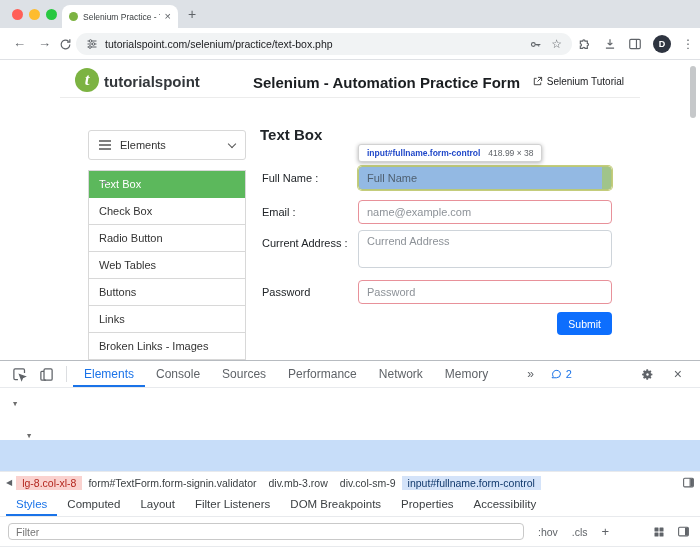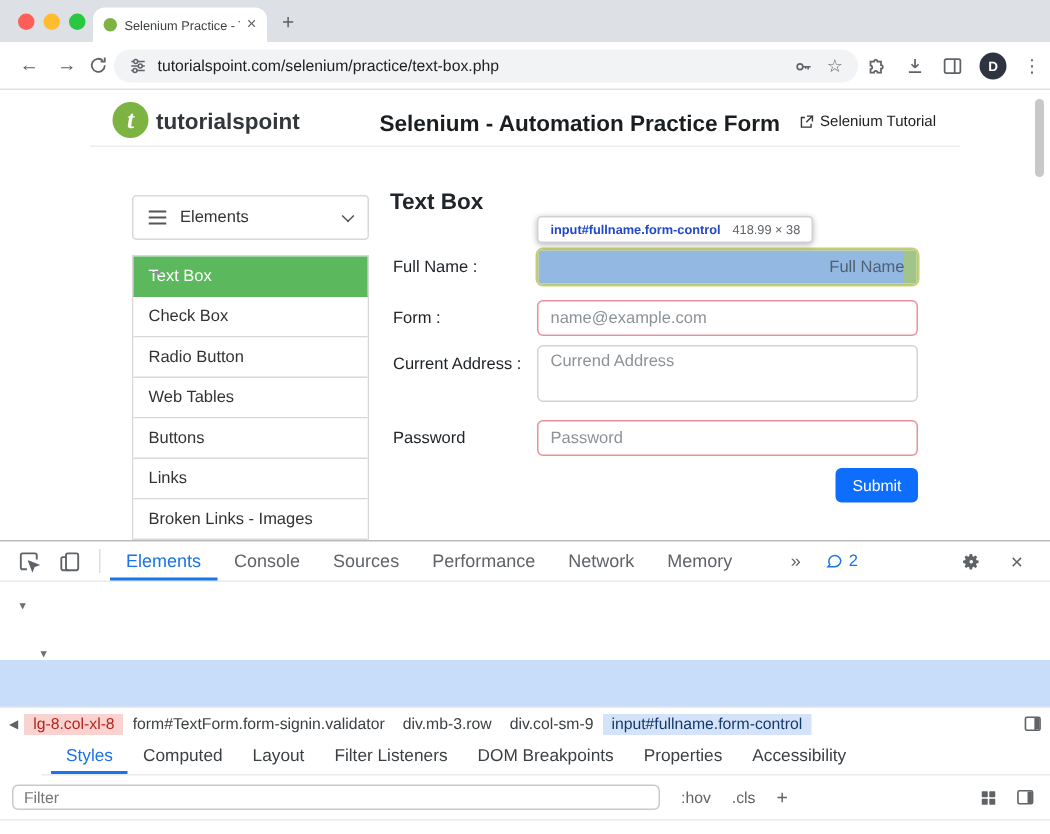--- a/index.html
+++ b/index.html
@@ -63,21 +63,21 @@
              border-radius:3px; box-shadow:0 1px 4px rgba(0,0,0,.3); padding:3px 8px;
              display:flex; gap:8px; align-items:center; white-space:nowrap; z-index:5; }
   #tooltip .sel-txt { font-size:8.5px; font-weight:bold; color:#2048c9; }
   #tooltip .size-txt { font-size:8.5px; color:#5f6368; }
   .flabel { position:absolute; left:262px; width:90px; font-size:11px; color:#212529; line-height:13px; }
   .fi { position:absolute; left:358px; width:254px; height:24px; border:1px solid #ced4da; border-radius:4px;
         padding:0 8px; font-size:11px; color:#212529; outline:none; font-family:"Liberation Sans",sans-serif; }
   .fi::placeholder, textarea.fi::placeholder { color:#8d9298; }
   .fi.invalid { border-color:#e8919a; }
   .fi.hl { background:linear-gradient(90deg,#93b9e3 0 calc(100% - 9px),#a0c48a 0);
-           border:1px solid #b9c878; box-shadow:0 0 0 1px #c4cd7c;text-align:right; }
+           border:1px solid #b9c878; box-shadow:0 0 0 1px #c4cd7c; }
   .fi.hl::placeholder { color:#4f6071; }
   textarea.fi { height:38px; padding-top:4px; resize:none; }
   #submit-btn { position:absolute; right:88px; top:252px; height:23px; padding:0 11px; background:#0d6efd;
                 color:#fff; font-size:10.5px; border:none; border-radius:4px; }
   #page-scroll { position:absolute; right:4px; top:6px; width:6px; height:52px; border-radius:3px; background:#c6c8ca; }
 
   
   #devtools { position:absolute; top:360px; left:0; width:700px; height:196px; background:#fff;
               border-top:1px solid #b7bbc0; font-family:"Liberation Sans",sans-serif; }
   #dt-toolbar { display:flex; align-items:center; height:27px; padding-left:6px; border-bottom:1px solid #e8eaed; }
@@ -99,26 +99,26 @@
 
   #dt-crumbs { position:relative; height:22px; border-top:1px solid #e8eaed; display:flex; align-items:center;
                padding-left:2px; font-size:10.5px; color:#3c4043; }
   .crumb-arrow { font-size:8px; color:#5f6368; margin:0 4px; }
   .crumb { padding:1px 6px; white-space:nowrap; }
   .crumb.warn { background:#fad2cf; color:#b3261e; }
   .crumb.sel { background:#d4e3f9; color:#123a6d; }
   #crumb-dock { position:absolute; right:5px; top:4px; }
 
   #dt-styles-tabs { height:24px; display:flex; border-bottom:1px solid #e8eaed;
-                    padding-left:6px;margin-left:28px; }
+                    padding-left:6px; }
   .st-tab { padding:0 10px; line-height:23px; font-size:11.5px; color:#3c4043; white-space:nowrap; }
   .st-tab.active { color:#1a73e8; box-shadow:inset 0 -2px 0 #1a73e8; }
 
   #dt-filter-row { height:30px; display:flex; align-items:center; padding:0 8px; border-bottom:1px solid #e8eaed; }
-  #filter-input { width:432px; height:17px; border:1px solid #c9c9c9; border-radius:4px; padding:0 7px;
+  #filter-input { width:516px; height:17px; border:1px solid #c9c9c9; border-radius:4px; padding:0 7px;
                   font-size:10.5px; color:#202124; outline:none; font-family:"Liberation Sans",sans-serif; }
   .ftoggle { margin-left:14px; font-size:10.5px; color:#5f6368; white-space:nowrap; }
   #f-icons { margin-left:auto; display:flex; align-items:center; gap:12px; padding-right:2px; }
 </style>
 </head>
 <body>
 
 <div id="tabstrip">
   <span class="tl red"></span>
   <span class="tl yel"></span>
@@ -226,21 +226,21 @@
 
   <div id="form-heading">Text Box</div>
   <div id="tooltip">
     <span class="sel-txt">input#fullname.form-control</span>
     <span class="size-txt">418.99 × 38</span>
   </div>
 
   <div class="flabel" style="top:112px">Full Name :</div>
   <input class="fi hl" style="top: 106px;" placeholder="Full Name">
 
-  <div class="flabel" style="top:146px">Form :</div>
+  <div class="flabel" style="top:146px">Email :</div>
   <input class="fi invalid" style="top: 140px;" placeholder="name@example.com">
 
   <div class="flabel" style="top:177px">Current Address :</div>
   <textarea class="fi" style="top: 170px;" placeholder="Currend Address"></textarea>
 
   <div class="flabel" style="top:226px">Password</div>
   <input class="fi invalid" style="top: 220px;" placeholder="Password">
 
   <button id="submit-btn">Submit</button>
   <div id="page-scroll"></div>

